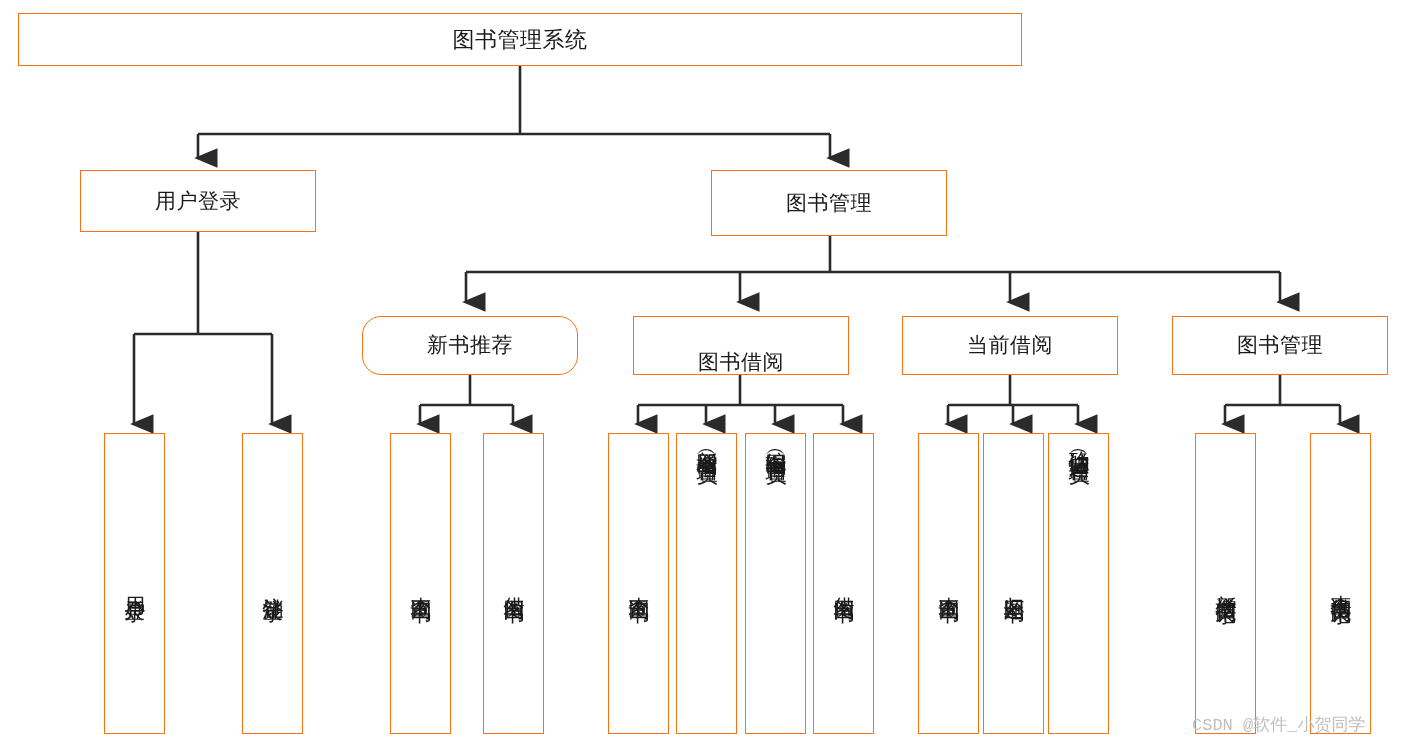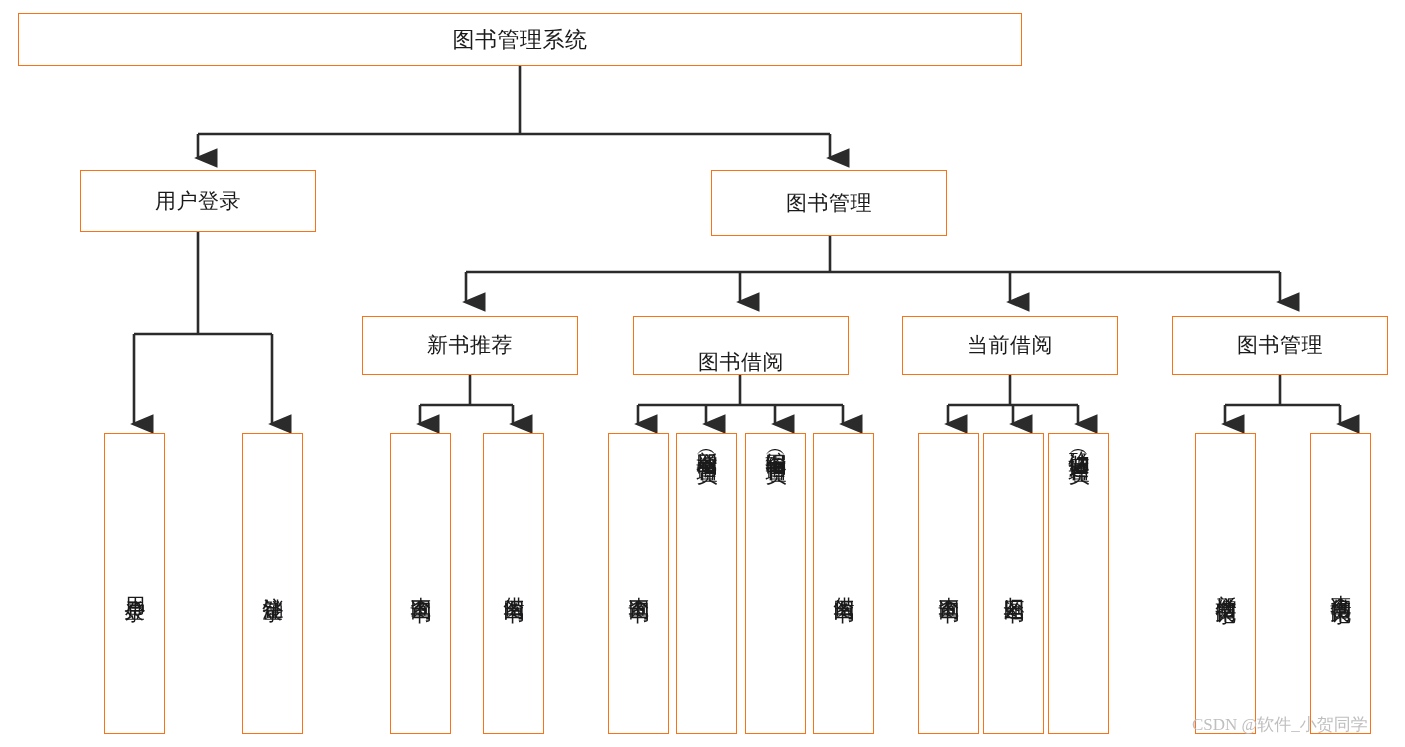--- a/index.html
+++ b/index.html
@@ -69,21 +69,21 @@
     margin-bottom: auto;
   }
   .watermark {
     position: absolute;
     left: 1192px;
     top: 713px;
     font-size: 17px;
     color: #bfbfbf;
     white-space: nowrap;
     z-index: 5;
-    font-family: Liberation Serif, serif;
+    font-family: Liberation Mono, monospace;
   }
 </style>
 </head>
 <body>
 
 <div id="canvas">
 
   <svg id="edges" viewBox="0 0 1405 747" xmlns="http://www.w3.org/2000/svg">
     <defs>
       <marker id="arrow" viewBox="0 0 12 12" refX="6" refY="10" markerWidth="9" markerHeight="9" orient="auto-start-reverse">
@@ -138,21 +138,21 @@
     <span class="label">图书管理系统</span>
   </div>
 
   <div class="node horiz" style="left:80px; top:170px; width:236px; height:62px;">
     <span class="label">用户登录</span>
   </div>
   <div class="node horiz" style="left:711px; top:170px; width:236px; height:66px;">
     <span class="label">图书管理</span>
   </div>
 
-  <div class="node horiz" style="left:362px; top:316px; width:216px; height:59px;">
+  <div class="node horiz" style="left:362px; top:316px; width:216px; height:59px;border-radius:19px;">
     <span class="label">新书推荐</span>
   </div>
   <div class="node horiz" style="left:633px; top:316px; width:216px; height:59px;align-items:flex-end;">
     <span class="label">图书借阅</span>
   </div>
   <div class="node horiz" style="left:902px; top:316px; width:216px; height:59px;">
     <span class="label">当前借阅</span>
   </div>
   <div class="node horiz" style="left:1172px; top:316px; width:216px; height:59px;">
     <span class="label">图书管理</span>

